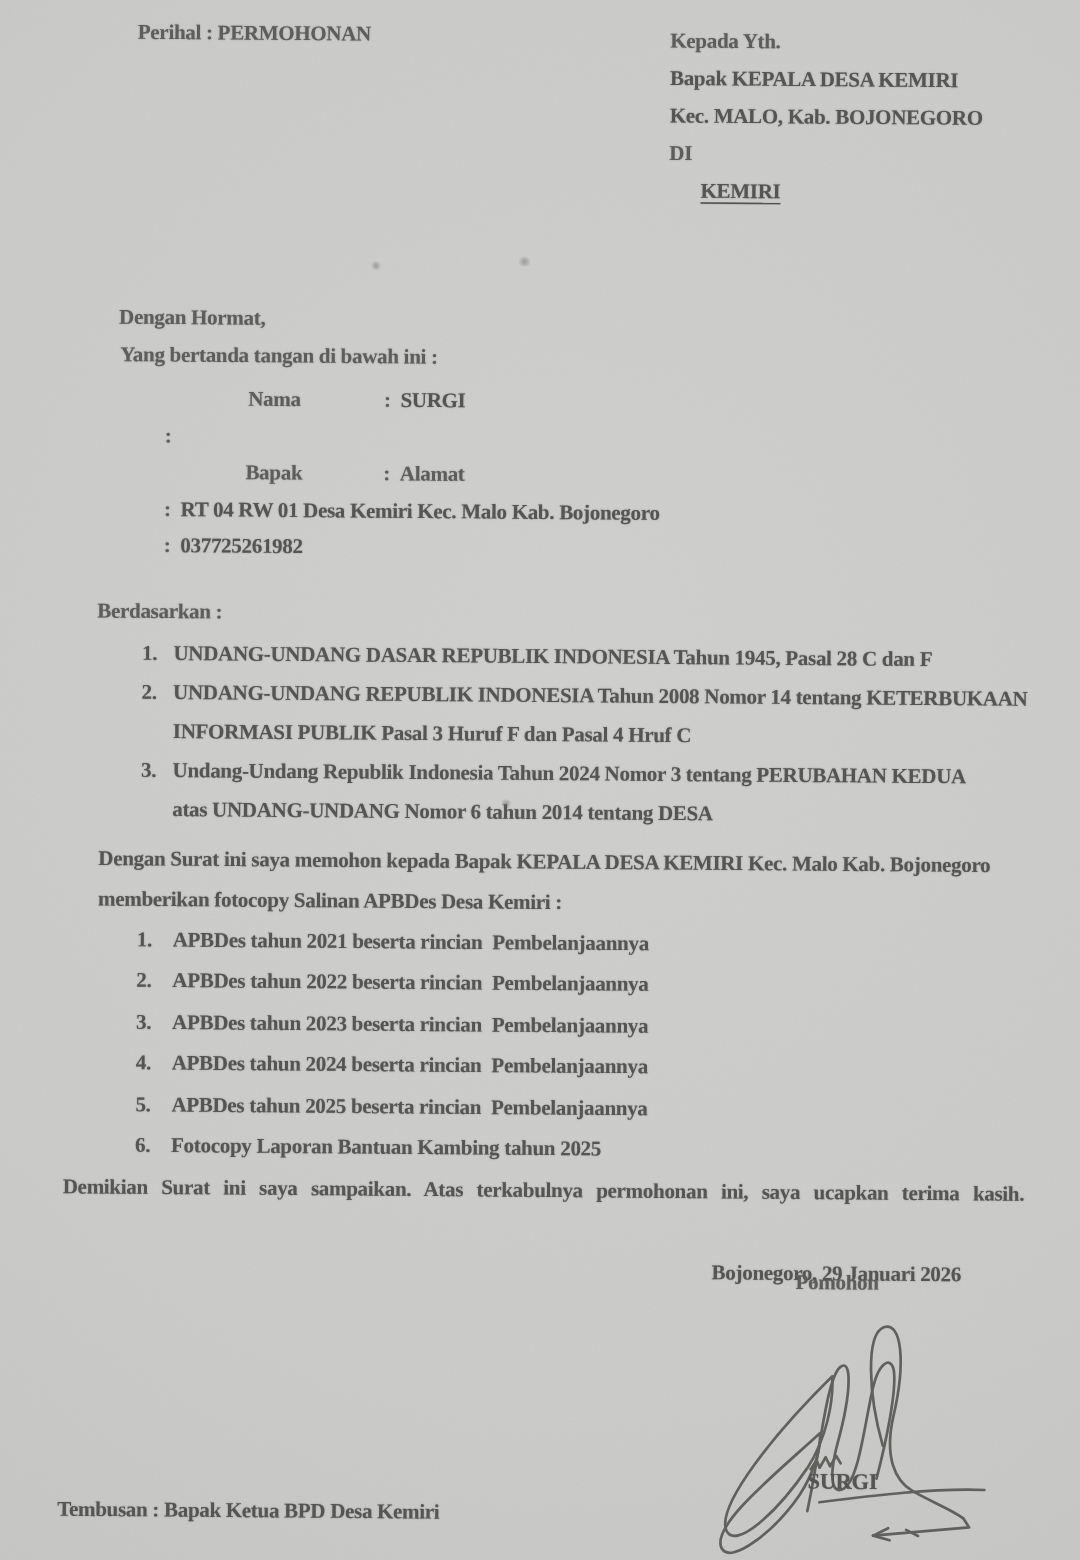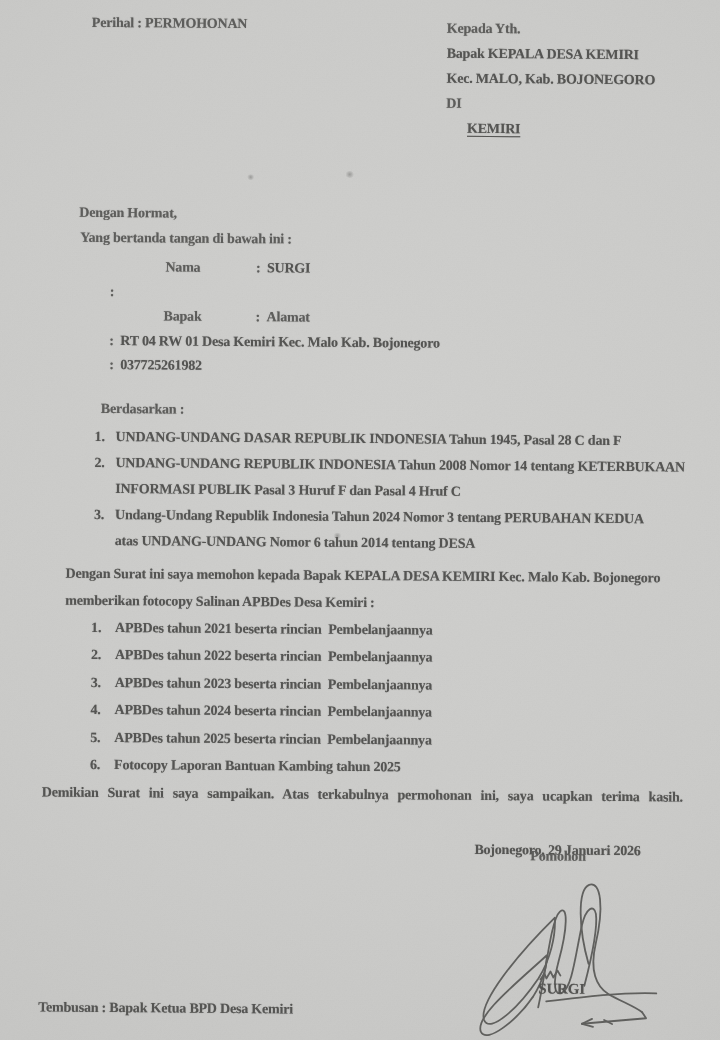--- a/index.html
+++ b/index.html
@@ -72,21 +72,21 @@
       <span class="lbl">Bapak</span><span class="col">:</span><span>Alamat</span>
     </div>
     <div class="idrow">
       <span class="col">:</span><span class="strong">RT 04 RW 01 Desa Kemiri Kec. Malo Kab. Bojonegoro</span>
     </div>
     <div class="idrow">
       <span class="col">:</span><span class="strong">037725261982</span>
     </div>
   </div>
 
-  <div class="abs" style="left:64px;top:403px;margin-left:36px;">Berdasarkan :</div>
+  <div class="abs" style="left:64px;top:403px;">Berdasarkan :</div>
   <div class="abs basis strong" style="left:94px;top:426px;">
     <div class="li">
       <span class="num">1.</span>
       <span class="body">
           <span class="bl">UNDANG-UNDANG DASAR REPUBLIK INDONESIA Tahun 1945, Pasal 28 C dan F</span>
         </span>
     </div>
     <div class="li">
       <span class="num">2.</span>
       <span class="body">

